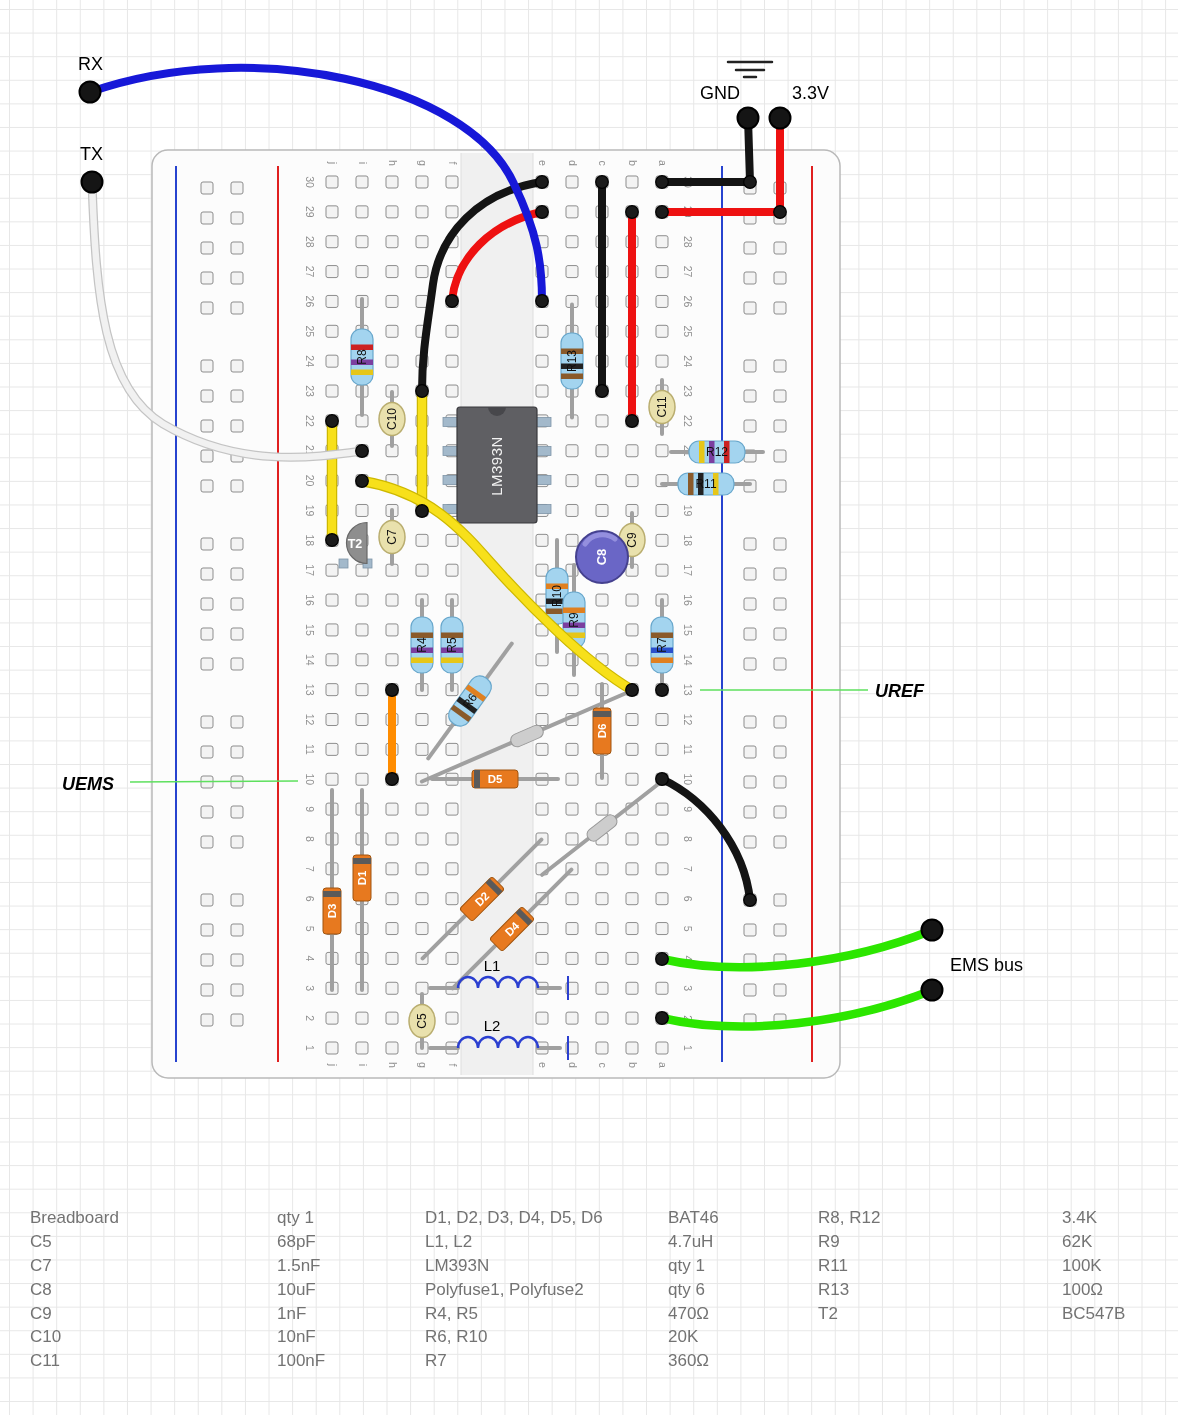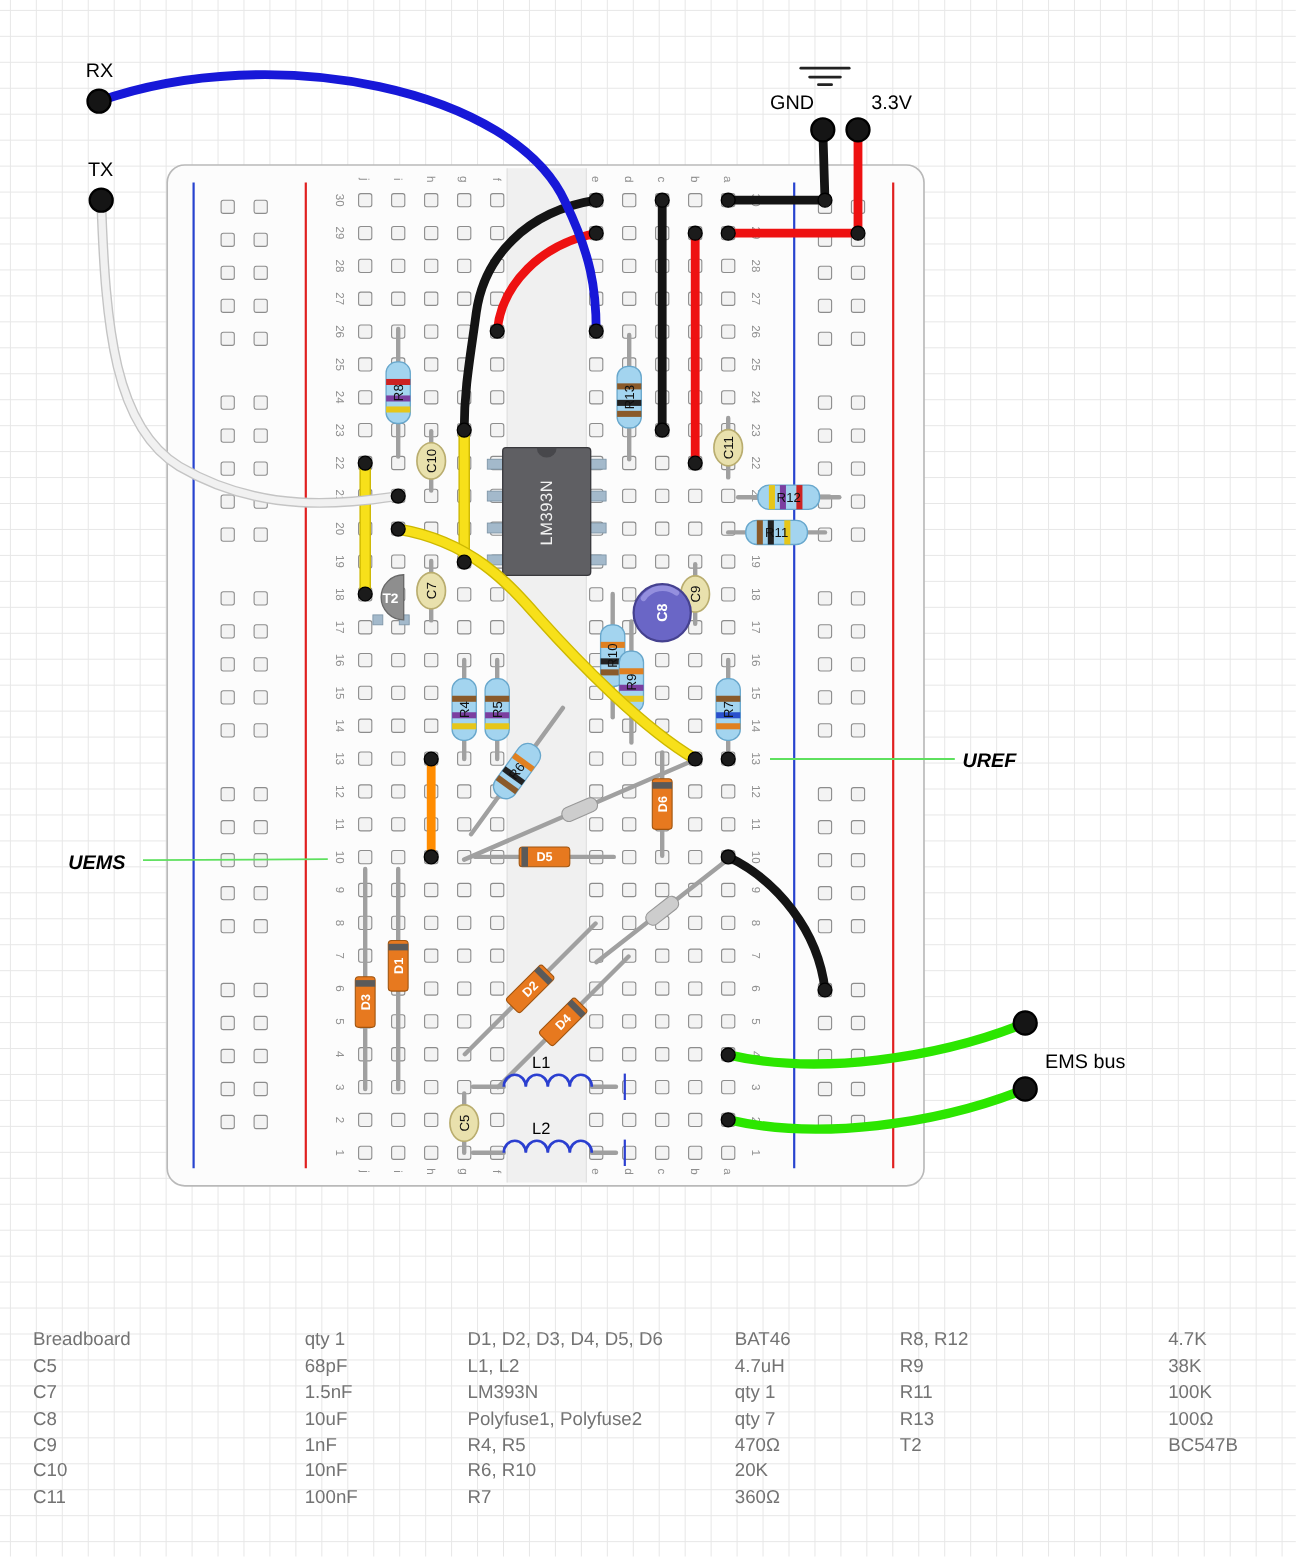--- a/index.html
+++ b/index.html
@@ -796,37 +796,37 @@
       <text class="lbl" x="950" y="971">EMS bus</text>
     </g>
   </svg>
 
   <div id="parts-list">
       <div>Breadboard</div>
       <div>qty 1</div>
       <div>D1, D2, D3, D4, D5, D6</div>
       <div>BAT46</div>
       <div>R8, R12</div>
-      <div>4.7K</div>
+      <div>3.4K</div>
       <div>C5</div>
       <div>68pF</div>
       <div>L1, L2</div>
       <div>4.7uH</div>
       <div>R9</div>
-      <div>38K</div>
+      <div>62K</div>
       <div>C7</div>
       <div>1.5nF</div>
       <div>LM393N</div>
       <div>qty 1</div>
       <div>R11</div>
       <div>100K</div>
       <div>C8</div>
       <div>10uF</div>
       <div>Polyfuse1, Polyfuse2</div>
-      <div>qty 7</div>
+      <div>qty 6</div>
       <div>R13</div>
       <div>100Ω</div>
       <div>C9</div>
       <div>1nF</div>
       <div>R4, R5</div>
       <div>470Ω</div>
       <div>T2</div>
       <div>BC547B</div>
       <div>C10</div>
       <div>10nF</div>

